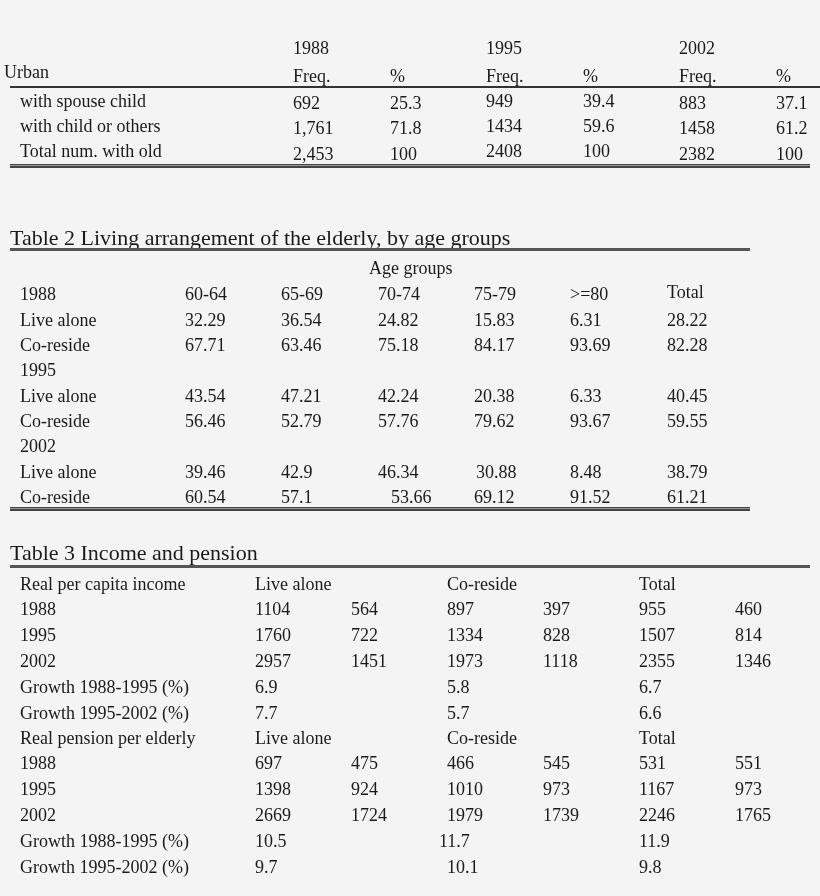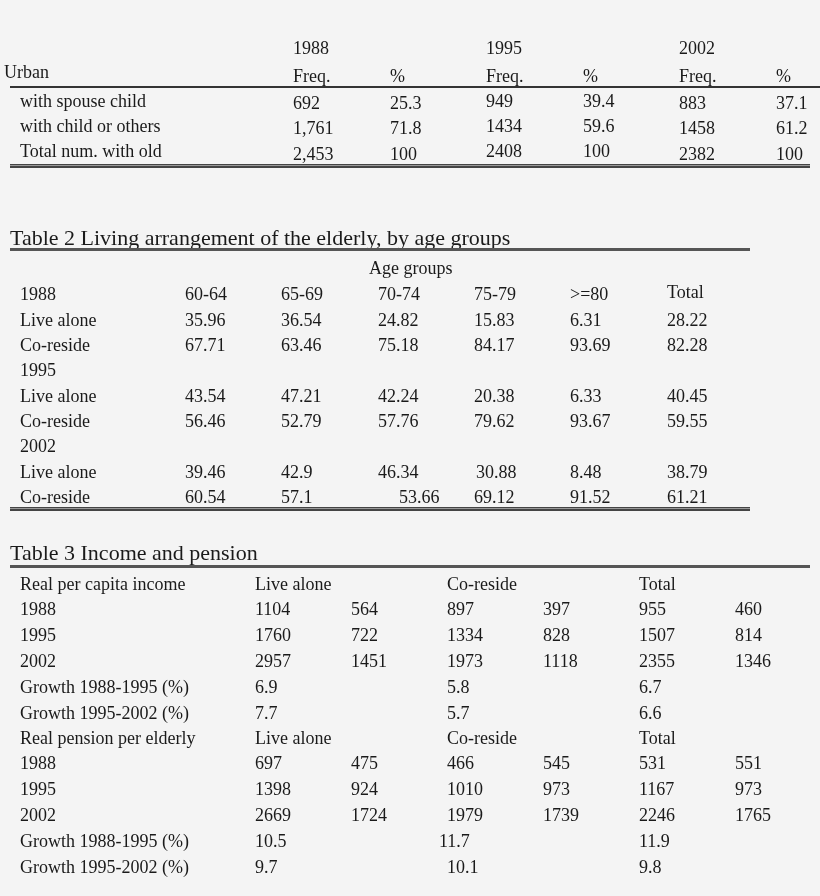--- a/index.html
+++ b/index.html
@@ -71,21 +71,21 @@
   <span class="t" style="left:20px;top:284px">1988</span>
   <span class="t" style="left:185px;top:284px">60-64</span>
   <span class="t" style="left:281px;top:284px">65-69</span>
   <span class="t" style="left:378px;top:284px">70-74</span>
   <span class="t" style="left:474px;top:284px">75-79</span>
   <span class="t" style="left:570px;top:284px">&gt;=80</span>
   <span class="t" style="left:667px;top:282px">Total</span>
 
   <div>
     <span class="t" style="left:20px;top:310px">Live alone</span>
-    <span class="t" style="left:185px;top:310px">35.96</span>
+    <span class="t" style="left:185px;top:310px">32.29</span>
     <span class="t" style="left:281px;top:310px">36.54</span>
     <span class="t" style="left:378px;top:310px">24.82</span>
     <span class="t" style="left:474px;top:310px">15.83</span>
     <span class="t" style="left:570px;top:310px">6.31</span>
     <span class="t" style="left:667px;top:310px">28.22</span>
   </div>
   <div>
     <span class="t" style="left:20px;top:335px">Co-reside</span>
     <span class="t" style="left:185px;top:335px">67.71</span>
     <span class="t" style="left:281px;top:335px">63.46</span>
@@ -122,21 +122,21 @@
     <span class="t" style="left:281px;top:462px">42.9</span>
     <span class="t" style="left:378px;top:462px">46.34</span>
     <span class="t" style="left:476px;top:462px">30.88</span>
     <span class="t" style="left:570px;top:462px">8.48</span>
     <span class="t" style="left:667px;top:462px">38.79</span>
   </div>
   <div>
     <span class="t" style="left:20px;top:487px">Co-reside</span>
     <span class="t" style="left:185px;top:487px">60.54</span>
     <span class="t" style="left:281px;top:487px">57.1</span>
-    <span class="t" style="left:399px;top:487px">53.66</span>
+    <span class="t" style="left:391px;top:487px">53.66</span>
     <span class="t" style="left:474px;top:487px">69.12</span>
     <span class="t" style="left:570px;top:487px">91.52</span>
     <span class="t" style="left:667px;top:487px">61.21</span>
   </div>
 
   <div class="rule double" style="left:10px;top:507px;width:740px"></div>
 </div>
 
 <div>
   <span class="title" style="left:10px;top:541px">Table 3 Income and pension</span>

